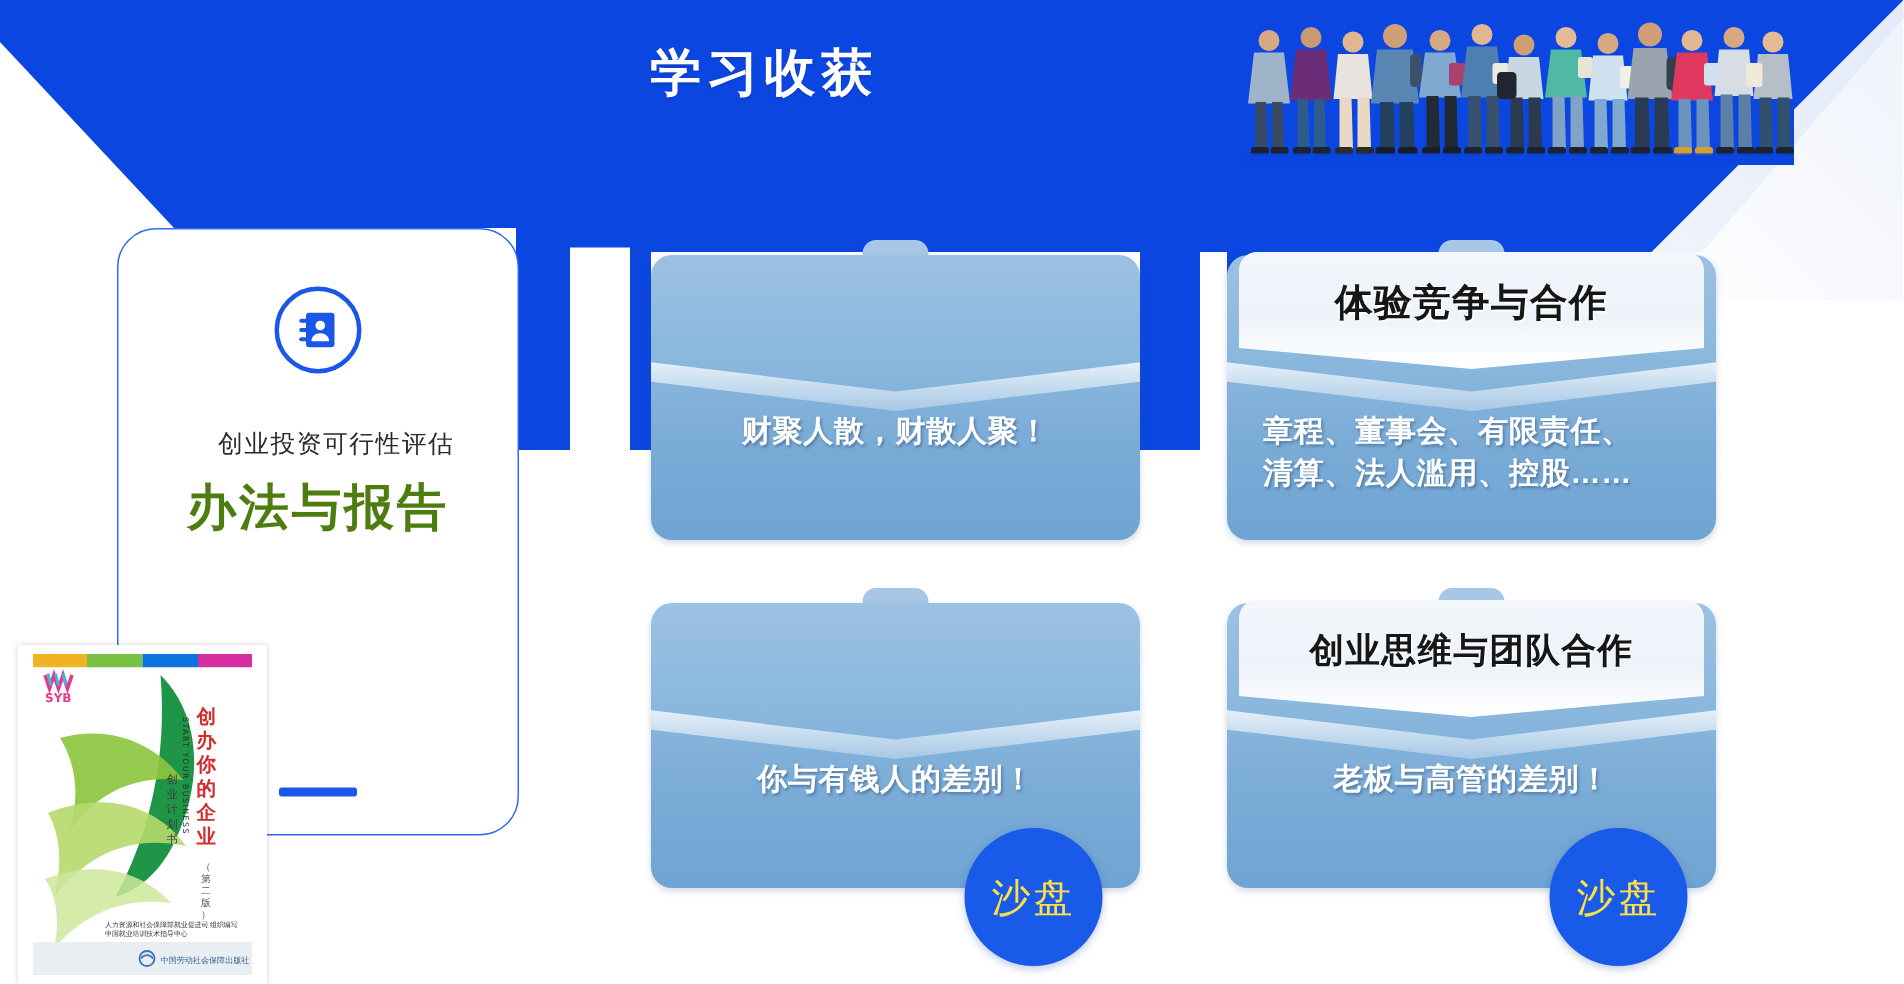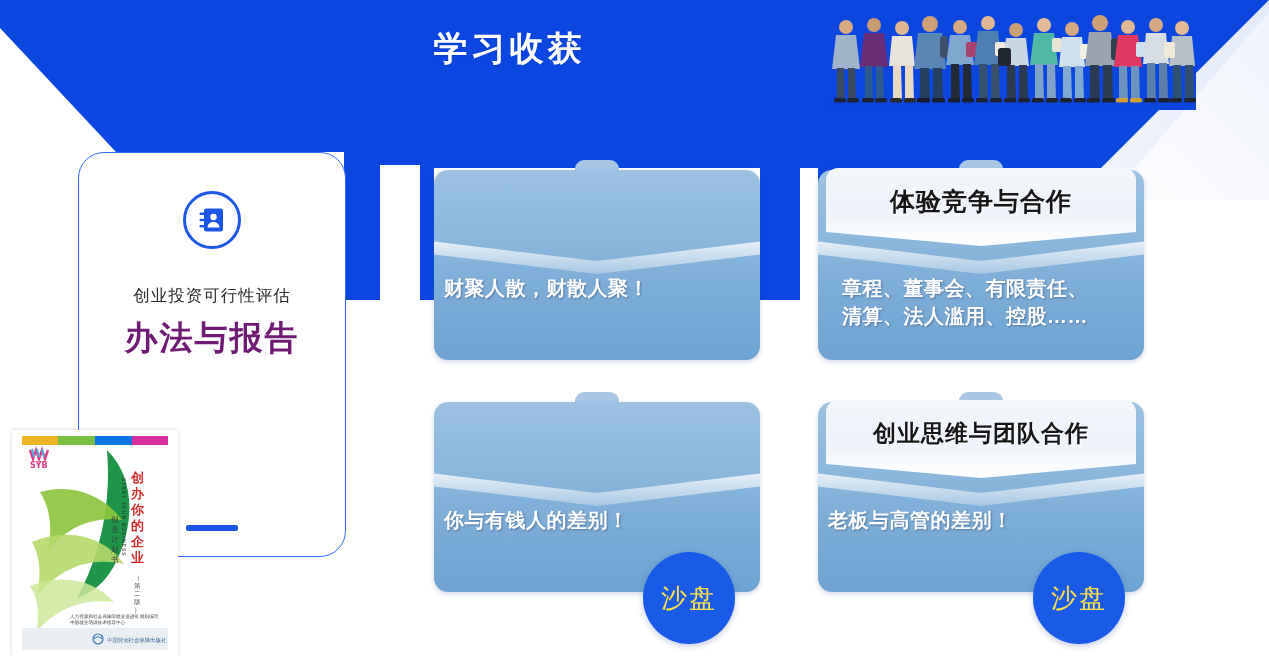--- a/index.html
+++ b/index.html
@@ -86,33 +86,33 @@
     left: 50%; top: 38px;
     transform: translateX(-50%);
     width: 58px; height: 58px;
     border: 3px solid #1a56e8;
     border-radius: 50%;
     display: flex; align-items: center; justify-content: center;
   }
   .left-icon-ring svg { display:block; }
   .left-sub {
     position: absolute;
-    left: 0; top: 132px; width: 100%;
+    left: 12px; top: 132px; width: 100%;
     text-align: center;
     font-size: 16.5px;
     color: #2b2b2b;
     letter-spacing: 1px;
   }
   .left-main {
     position: absolute;
     left: 0; top: 163px; width: 100%;
     text-align: center;
     font-size: 33px;
     font-weight: bold;
-    color: #701a75;
+    color: #4d7c0f;
     letter-spacing: 2px;
   }
   .left-dash {
     position: absolute;
     left: 50%; bottom: 25px;
     transform: translateX(-50%);
     width: 52px; height: 6px;
     background: #1a56e8;
     border-radius: 2px;
   }
@@ -180,20 +180,21 @@
     font-weight: bold;
     color: #161616;
     letter-spacing: 1px;
     text-shadow: 1px 1px 0 rgba(255,255,255,.85);
   }
   .fcard.wide .head span { font-size: 23px; }
   .fcard .desc {
     position: absolute;
     left: 10px; right: 10px; top: 104px;
     z-index: 4;
+    text-align: center;
     color: #ffffff;
     font-size: 20px;
     font-weight: bold;
     line-height: 1.42;
     letter-spacing: .5px;
     text-shadow: 1px 1px 2px rgba(30,60,100,.45);
   }
   .fcard .desc.left-align { text-align: left; padding-left: 14px; }
 
   .badge {

